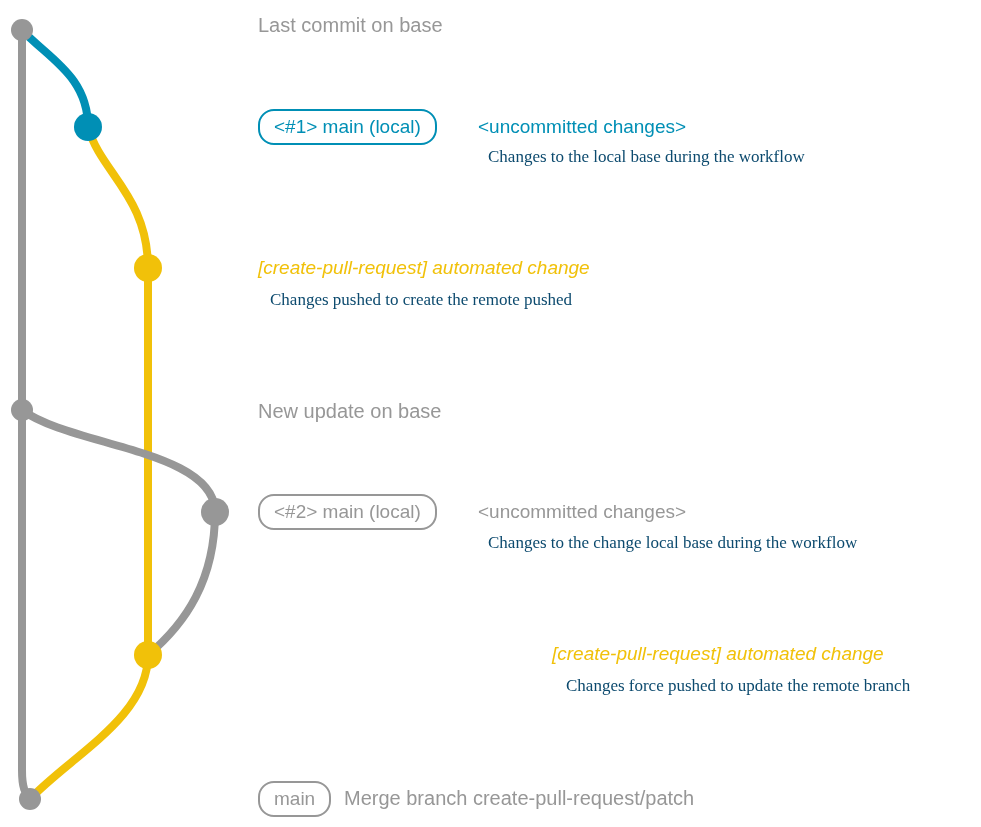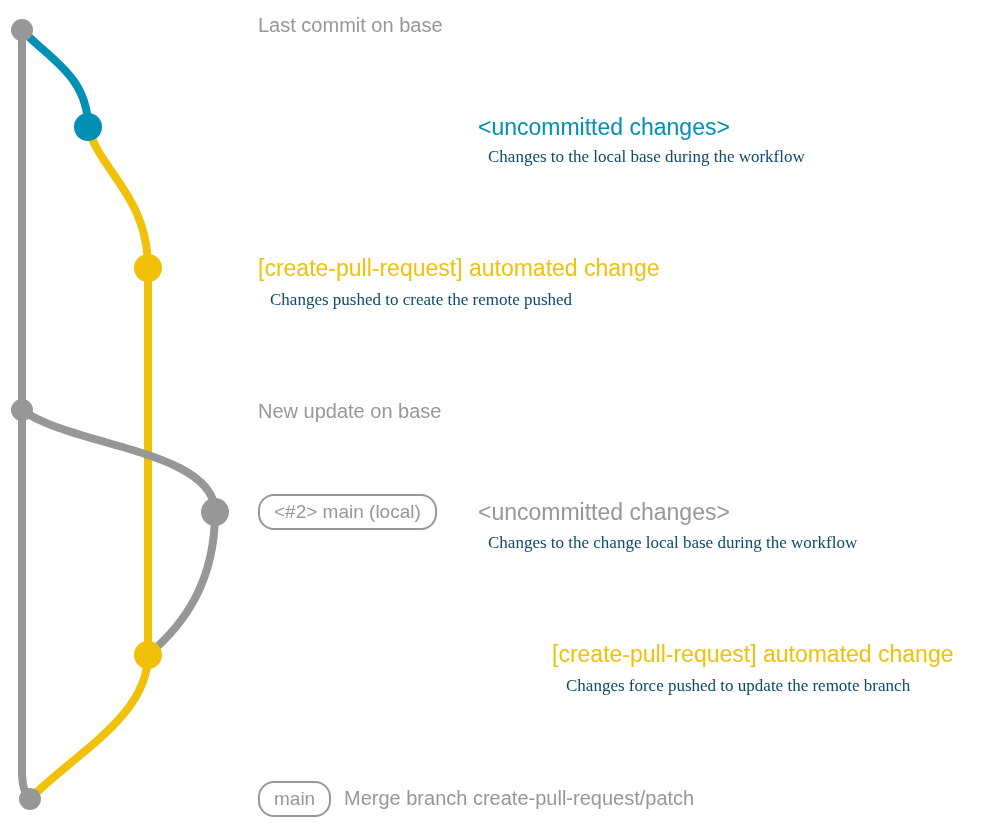--- a/index.html
+++ b/index.html
@@ -17,21 +17,21 @@
     width: 981px;
     height: 827px;
     background: #ffffff;
     overflow: hidden;
   }
 
   .graph-svg { position: absolute; left: 0; top: 0; }
 
   .msg {
     position: absolute;
-    font-size: 23px;
+    font-size: 19px;
     line-height: 24px;
     white-space: nowrap;
   }
   .msg.big { font-size: 20px; }
 
   .desc {
     position: absolute;
     font-family: "Liberation Serif", serif;
     font-size: 17px;
     line-height: 21px;
@@ -46,21 +46,21 @@
     line-height: 23px;
     padding: 4px 14px 5px 14px;
     border: 2px solid currentColor;
     border-radius: 16px;
     white-space: nowrap;
     background: #ffffff;
   }
 
   .c-gray   { color: var(--gray); }
   .c-blue   { color: var(--blue); }
-  .c-yellow { color: var(--yellow); }
+  .c-yellow { color: var(--yellow); font-style: italic; }
 
   .stroke-gray   { stroke: var(--gray); }
   .stroke-blue   { stroke: var(--blue); }
   .stroke-yellow { stroke: var(--yellow); }
 
   .fill-gray   { fill: var(--gray); }
   .fill-blue   { fill: var(--blue); }
   .fill-yellow { fill: var(--yellow); }
 </style>
 </head>
@@ -84,20 +84,21 @@
     <circle cx="88" cy="127" r="14" class="fill-blue"></circle>
     <circle cx="148" cy="268" r="14" class="fill-yellow"></circle>
     <circle cx="22" cy="410" r="11" class="fill-gray"></circle>
     <circle cx="215" cy="512" r="14" class="fill-gray"></circle>
     <circle cx="148" cy="655" r="14" class="fill-yellow"></circle>
     <circle cx="30" cy="799" r="11" class="fill-gray"></circle>
   </svg>
 
   <span class="msg big c-gray" style="left:258px;top:13px">Last commit on base</span>
 
+  <span class="badge c-blue" style="left:258px;top:109px">&lt;#1&gt; main (local)</span>
   <span class="msg c-blue" style="left:478px;top:115px">&lt;uncommitted changes&gt;</span>
   <span class="desc" style="left:488px;top:146px">Changes to the local base during the workflow</span>
 
   <span class="msg c-yellow" style="left:258px;top:256px">[create-pull-request] automated change</span>
   <span class="desc" style="left:270px;top:289px">Changes pushed to create the remote pushed</span>
 
   <span class="msg big c-gray" style="left:258px;top:399px">New update on base</span>
 
   <span class="badge c-gray" style="left:258px;top:494px">&lt;#2&gt; main (local)</span>
   <span class="msg c-gray" style="left:478px;top:500px">&lt;uncommitted changes&gt;</span>

